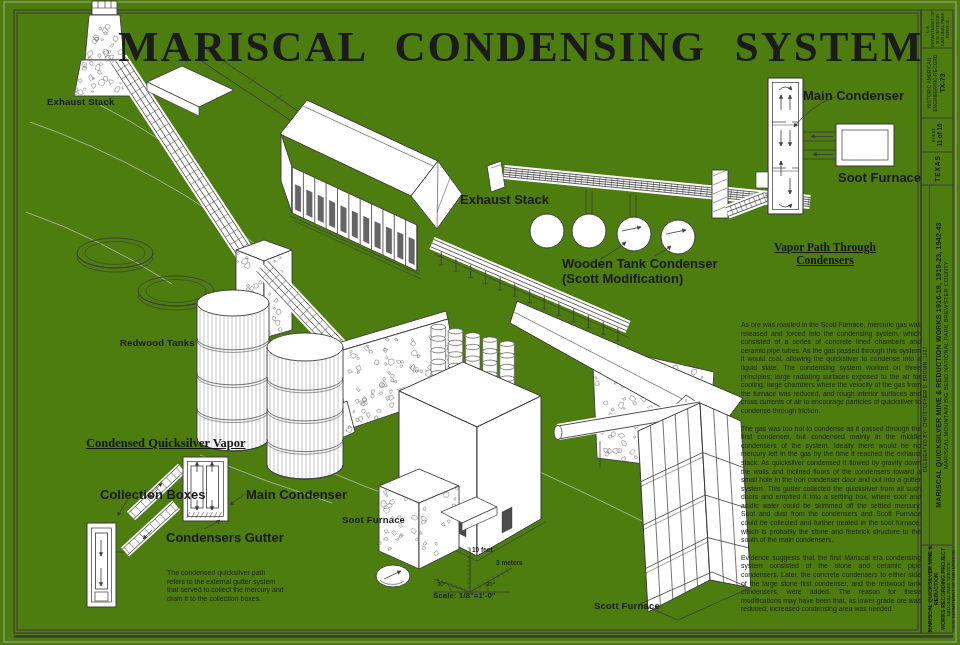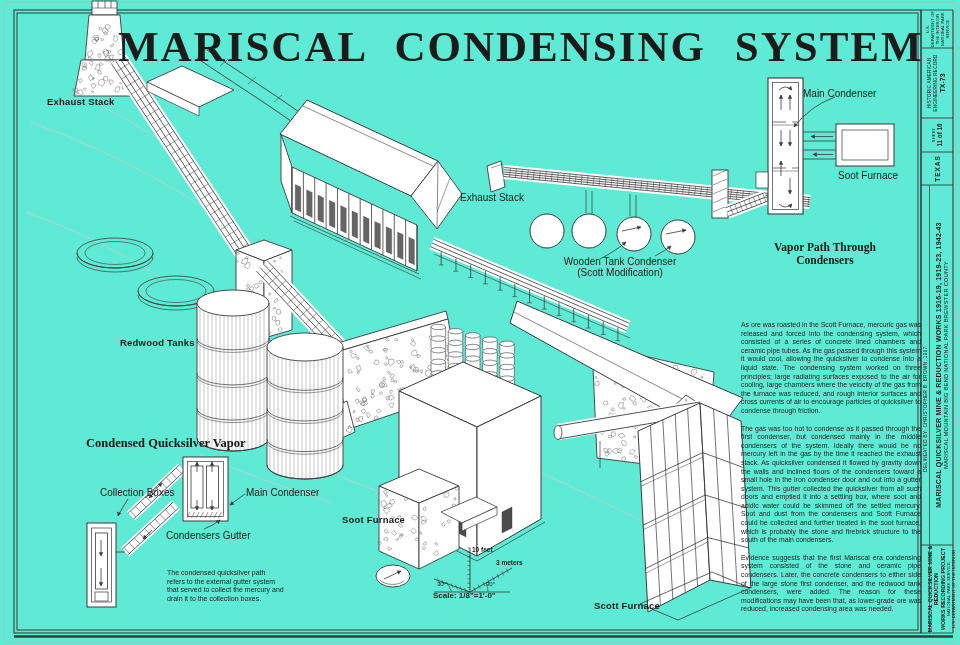--- a/index.html
+++ b/index.html
@@ -1,25 +1,25 @@
 <!DOCTYPE html>
 <html><head>
 <meta charset="utf-8">
 <style>
   html,body{margin:0;padding:0;background:#fff;}
-  .sheet{position:relative;width:960px;height:645px;background:#5eead4;overflow:hidden;
+  .sheet{position:relative;width:960px;height:645px;background:#4d7c0f;overflow:hidden;
          font-family:"Liberation Sans",sans-serif;color:#222;}
   .abs{position:absolute;}
   #art{position:absolute;left:0;top:0;}
   .main-title{left:118px;top:22px;width:800px;text-align:center;
     font-family:"Liberation Serif",serif;font-weight:bold;font-size:43px;
     letter-spacing:2px;word-spacing:16px;color:#1b1b1b;white-space:nowrap;}
   .lbl{font-size:9.5px;font-weight:600;color:#1a1a1a;white-space:nowrap;letter-spacing:.2px;}
-  .lbl-sm{font-size:10px;font-weight:400;color:#1a1a1a;white-space:nowrap;}
-  .inset-head{font-family:"Liberation Serif",serif;font-weight:bold;color:#151515;}
+  .lbl-sm{font-size:13px;font-weight:700;color:#1a1a1a;white-space:nowrap;}
+  .inset-head{font-family:"Liberation Serif",serif;font-weight:bold;color:#151515;text-decoration:underline;}
   .cap{font-size:7px;line-height:8.6px;color:#222;}
   .desc{left:741px;top:321px;width:180px;font-size:6.9px;line-height:8.6px;text-align:justify;color:#242424;}
   .desc p{margin:0 0 9px 0;}
   .tbbox{position:absolute;overflow:visible;}
   .tbrot{transform-origin:0 0;transform:rotate(-90deg) translate(-100%,0);
     display:flex;flex-direction:column;justify-content:center;align-items:center;
     text-align:center;color:#1a1a1a;}
   .t-tiny{font-size:4px;line-height:5px;letter-spacing:.2px;}
   .t-sm{font-size:4.6px;line-height:5.6px;letter-spacing:.2px;}
   .t-num{font-size:7px;font-weight:bold;line-height:8px;}

